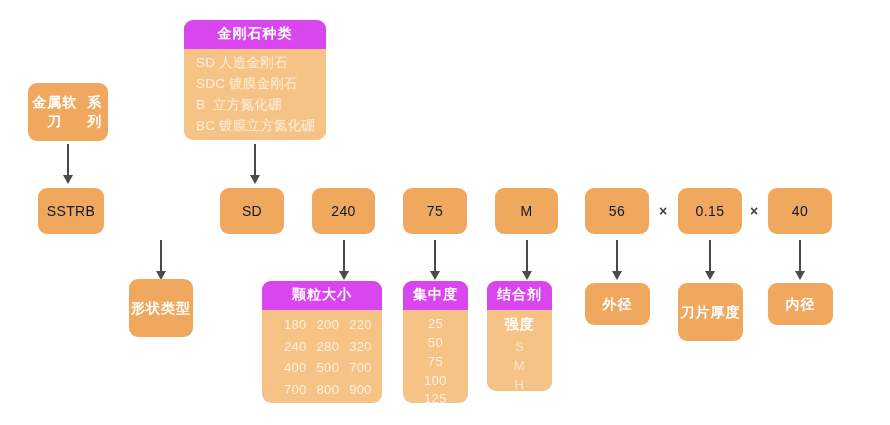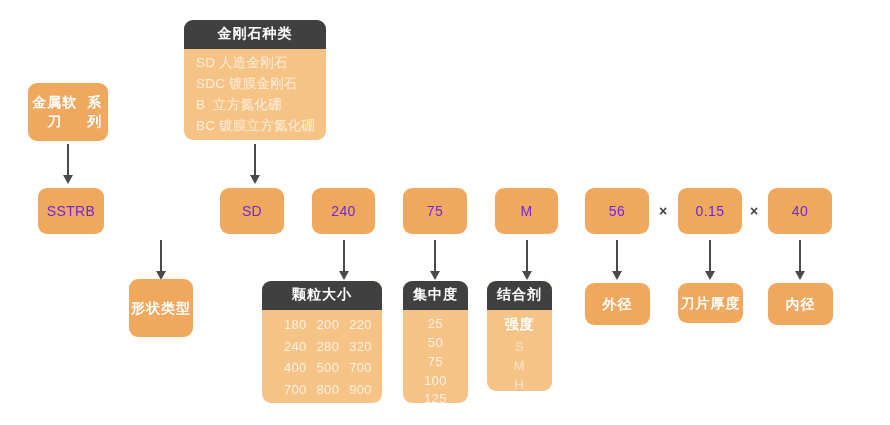--- a/index.html
+++ b/index.html
@@ -32,21 +32,21 @@
     align-items: center;
     justify-content: center;
     text-align: center;
     line-height: 1.35;
   }
 
   
   .chip {
     font-size: 14px;
     letter-spacing: 0.4px;
-    color: #6d28d9;
+    color: #0f172a;
   }
 
   
   .titlebox {
     font-weight: bold;
     font-size: 14px;
     letter-spacing: 1px;
   }
   .titlebox .ln { display: block; }
 
@@ -54,21 +54,21 @@
   .panel {
     position: absolute;
     box-sizing: border-box;
     border-radius: 9px;
     overflow: hidden;
     background: #f6c387;
     display: flex;
     flex-direction: column;
   }
   .panel-head {
-    background: #404040;
+    background: #d946ef;
     color: #ffffff;
     font-weight: bold;
     font-size: 14px;
     letter-spacing: 1px;
     text-align: center;
     padding: 5px 0 6px;
     flex: 0 0 auto;
   }
   .panel-body {
     flex: 1 1 auto;
@@ -298,21 +298,21 @@
       <div class="panel-line dim">S</div>
       <div class="panel-line dim">M</div>
       <div class="panel-line dim">H</div>
     </div>
   </div>
 
   <div class="box titlebox" style="left:585px; top:283px; width:65px; height:42px;">
     <span class="ln">外径</span>
   </div>
 
-  <div class="box titlebox" style="left:678px; top:283px; width:65px; height:40px;">
+  <div class="box titlebox" style="left:678px; top:283px; width:65px; height:58px;">
     <span class="ln">刀片</span>
     <span class="ln">厚度</span>
   </div>
 
   <div class="box titlebox" style="left:768px; top:283px; width:65px; height:42px;">
     <span class="ln">内径</span>
   </div>
 
 </div>
 

